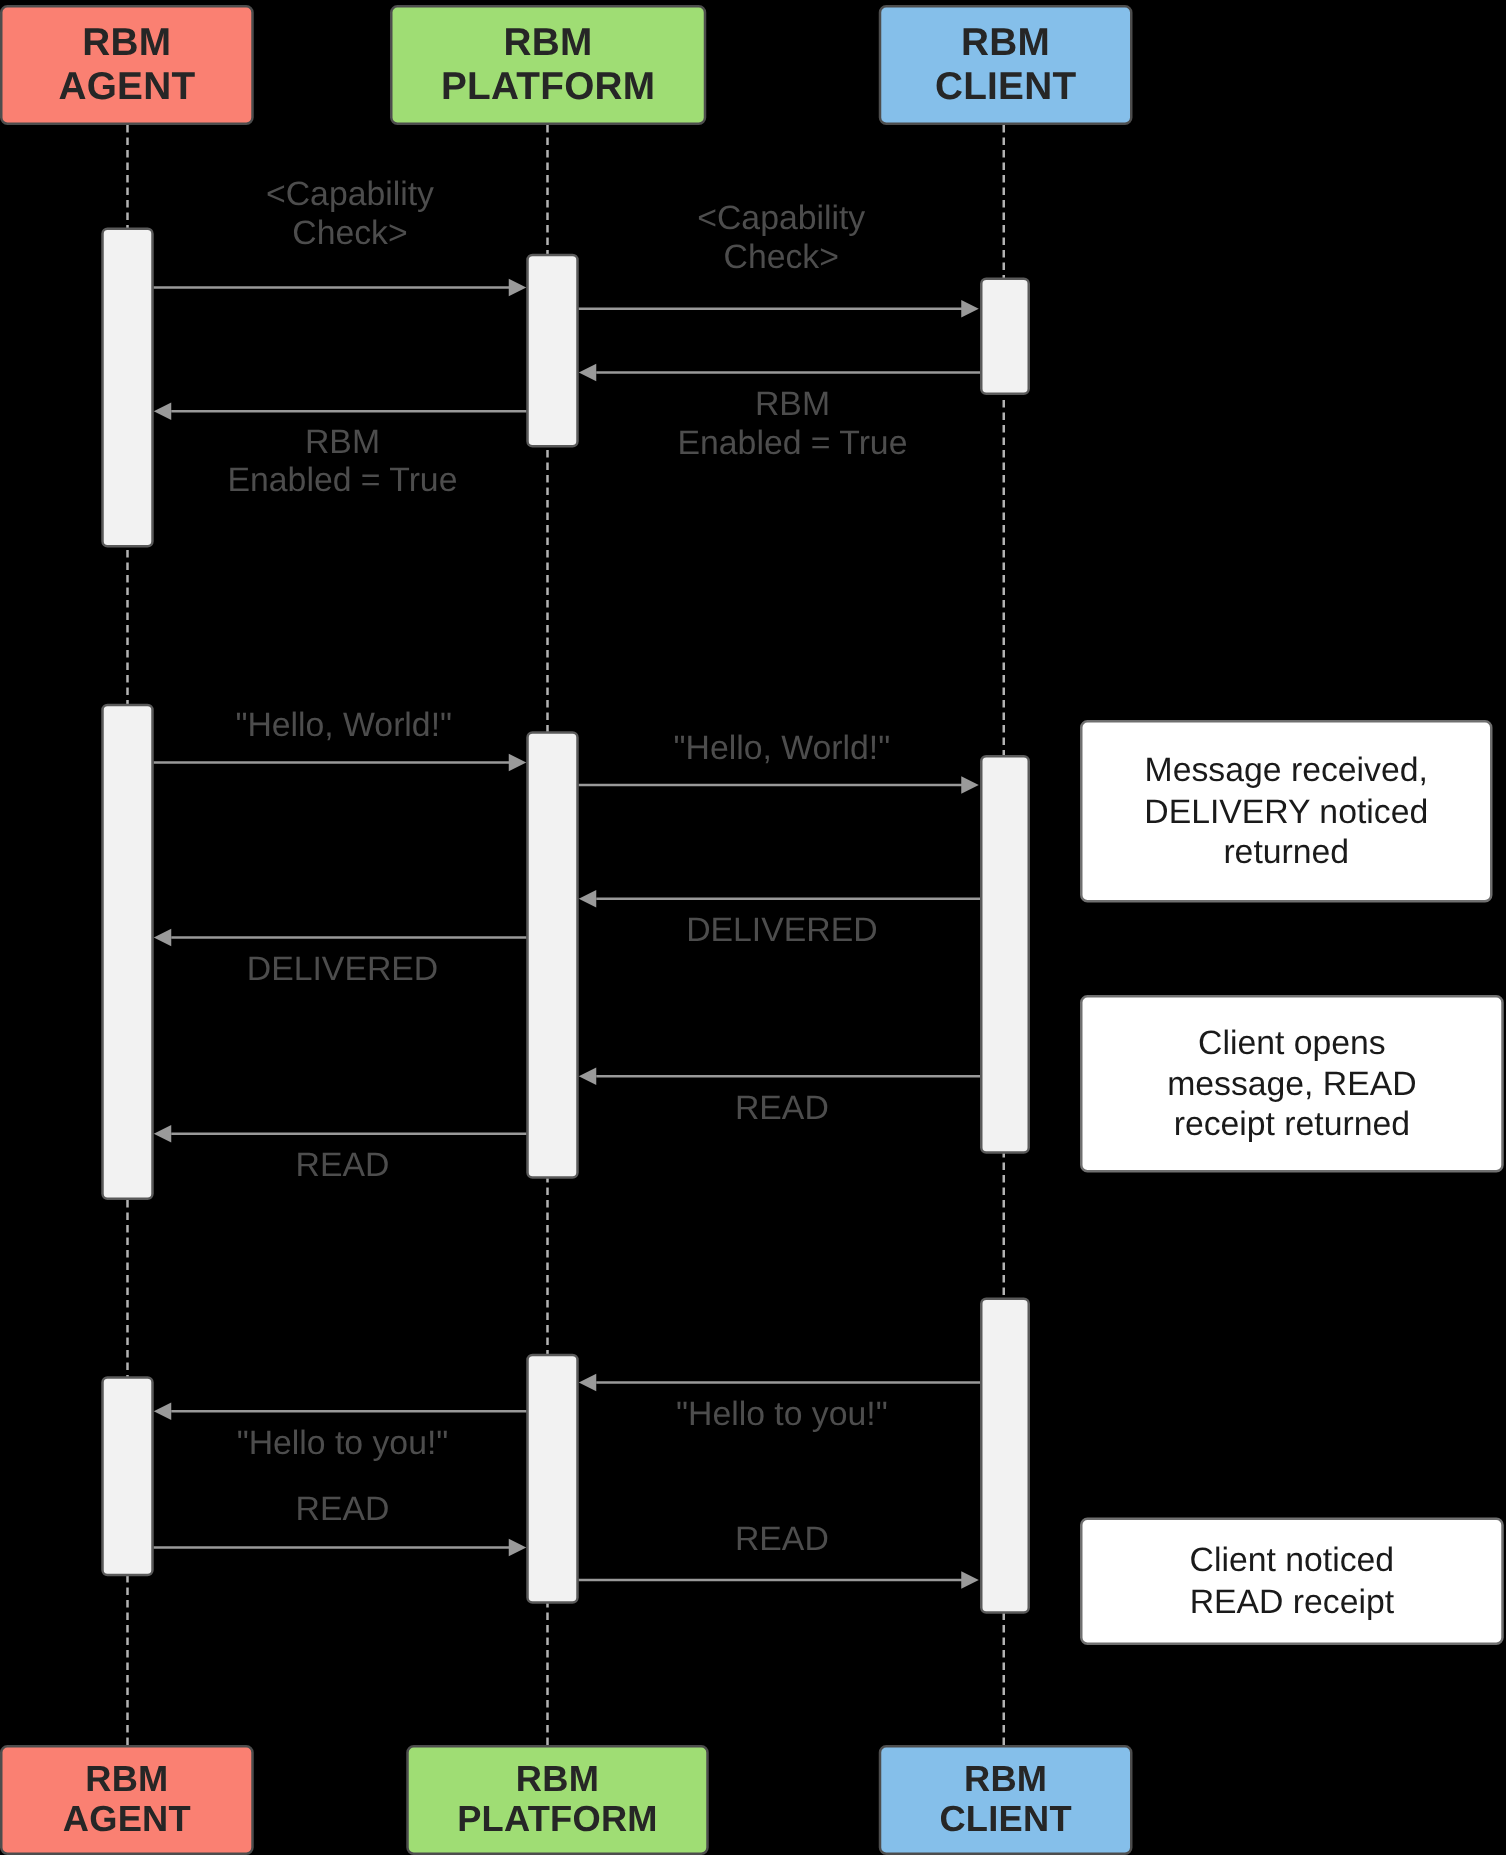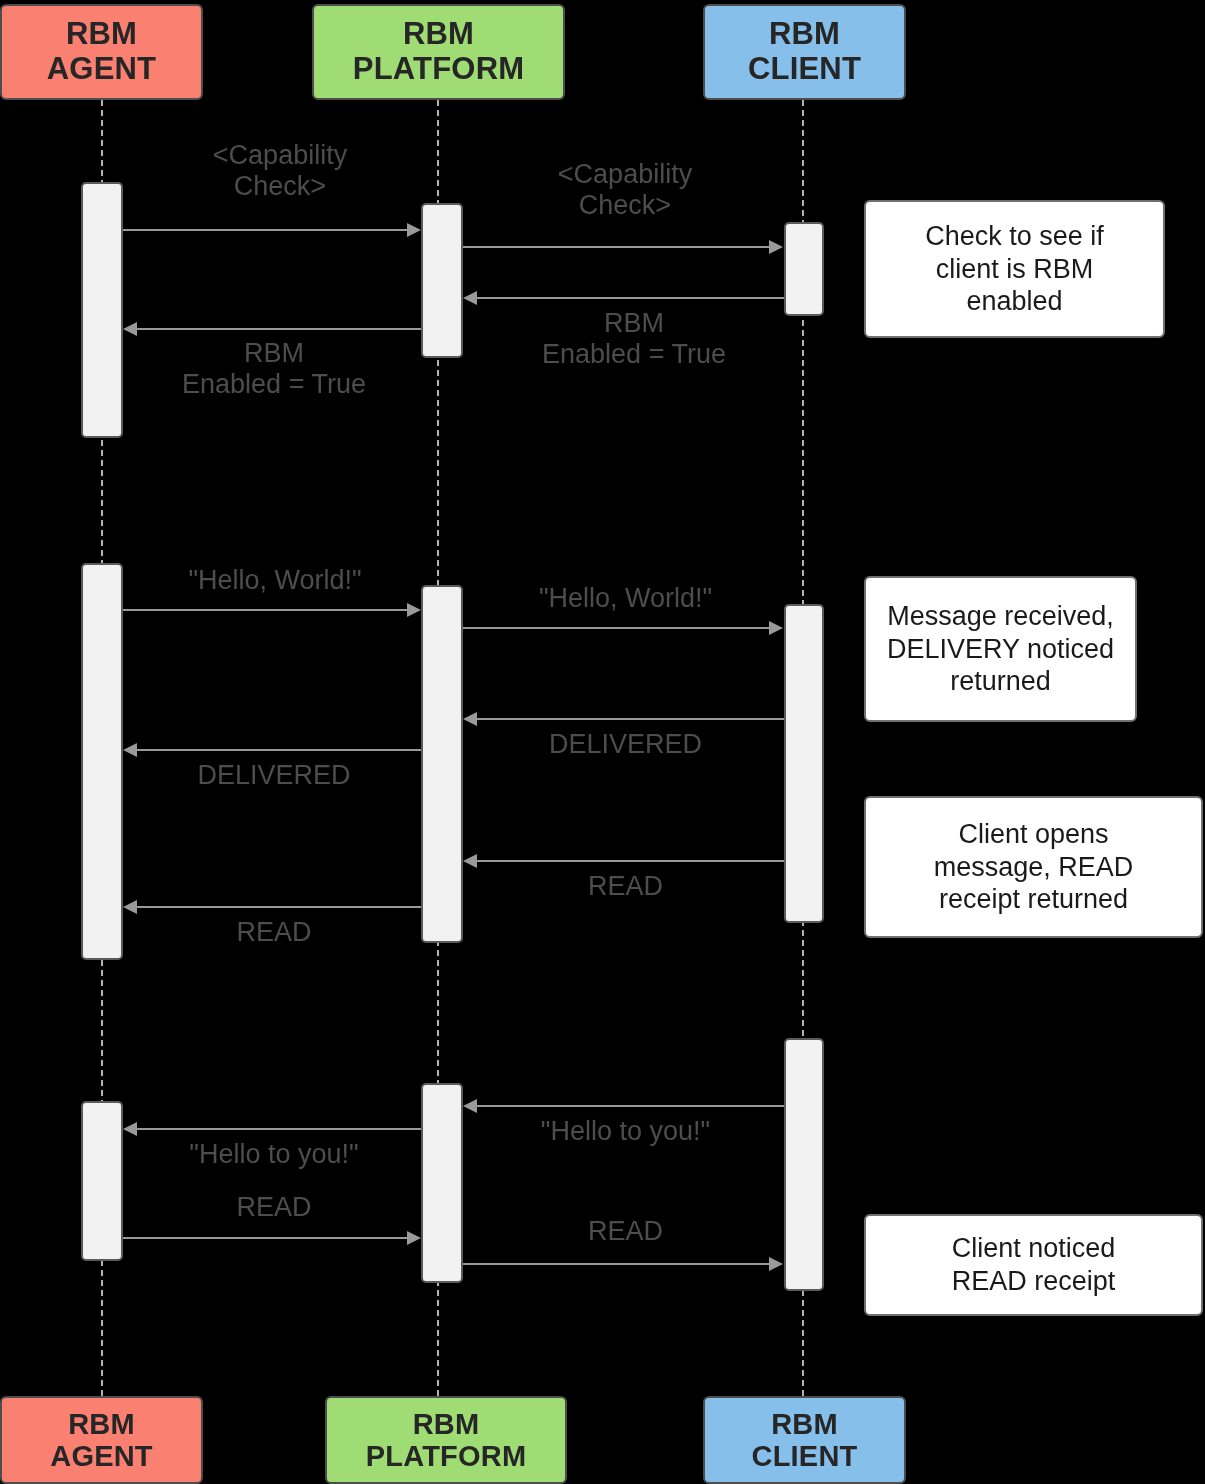--- a/index.html
+++ b/index.html
@@ -183,25 +183,22 @@
   <div class="arrow-head left" style="left:123px; top:1122px;"></div>
 
   <div class="msg-label" style="left:129px; top:1192px; width:290px;">READ</div>
   <div class="msg-line" style="left:123px; top:1237px; width:286px;"></div>
   <div class="arrow-head right" style="left:407px; top:1231px;"></div>
 
   <div class="msg-label" style="left:478px; top:1216px; width:295px;">READ</div>
   <div class="msg-line" style="left:463px; top:1263px; width:307px;"></div>
   <div class="arrow-head right" style="left:769px; top:1257px;"></div>
 
-  <div class="note" style="left:864px; top:200px; width:301px; height:138px;">Check to see if
-client is RBM
-enabled</div>
-
-  <div class="note" style="left:864px; top:576px; width:273px; height:146px;">Message received,
+
+  <div class="note" style="left:864px; top:576px; width:330px; height:146px;">Message received,
 DELIVERY noticed
 returned</div>
 
   <div class="note" style="left:864px; top:796px; width:339px; height:142px;">Client opens
 message, READ
 receipt returned</div>
 
 
   <div class="note" style="left:864px; top:1214px; width:339px; height:102px;">Client noticed
 READ receipt</div>

